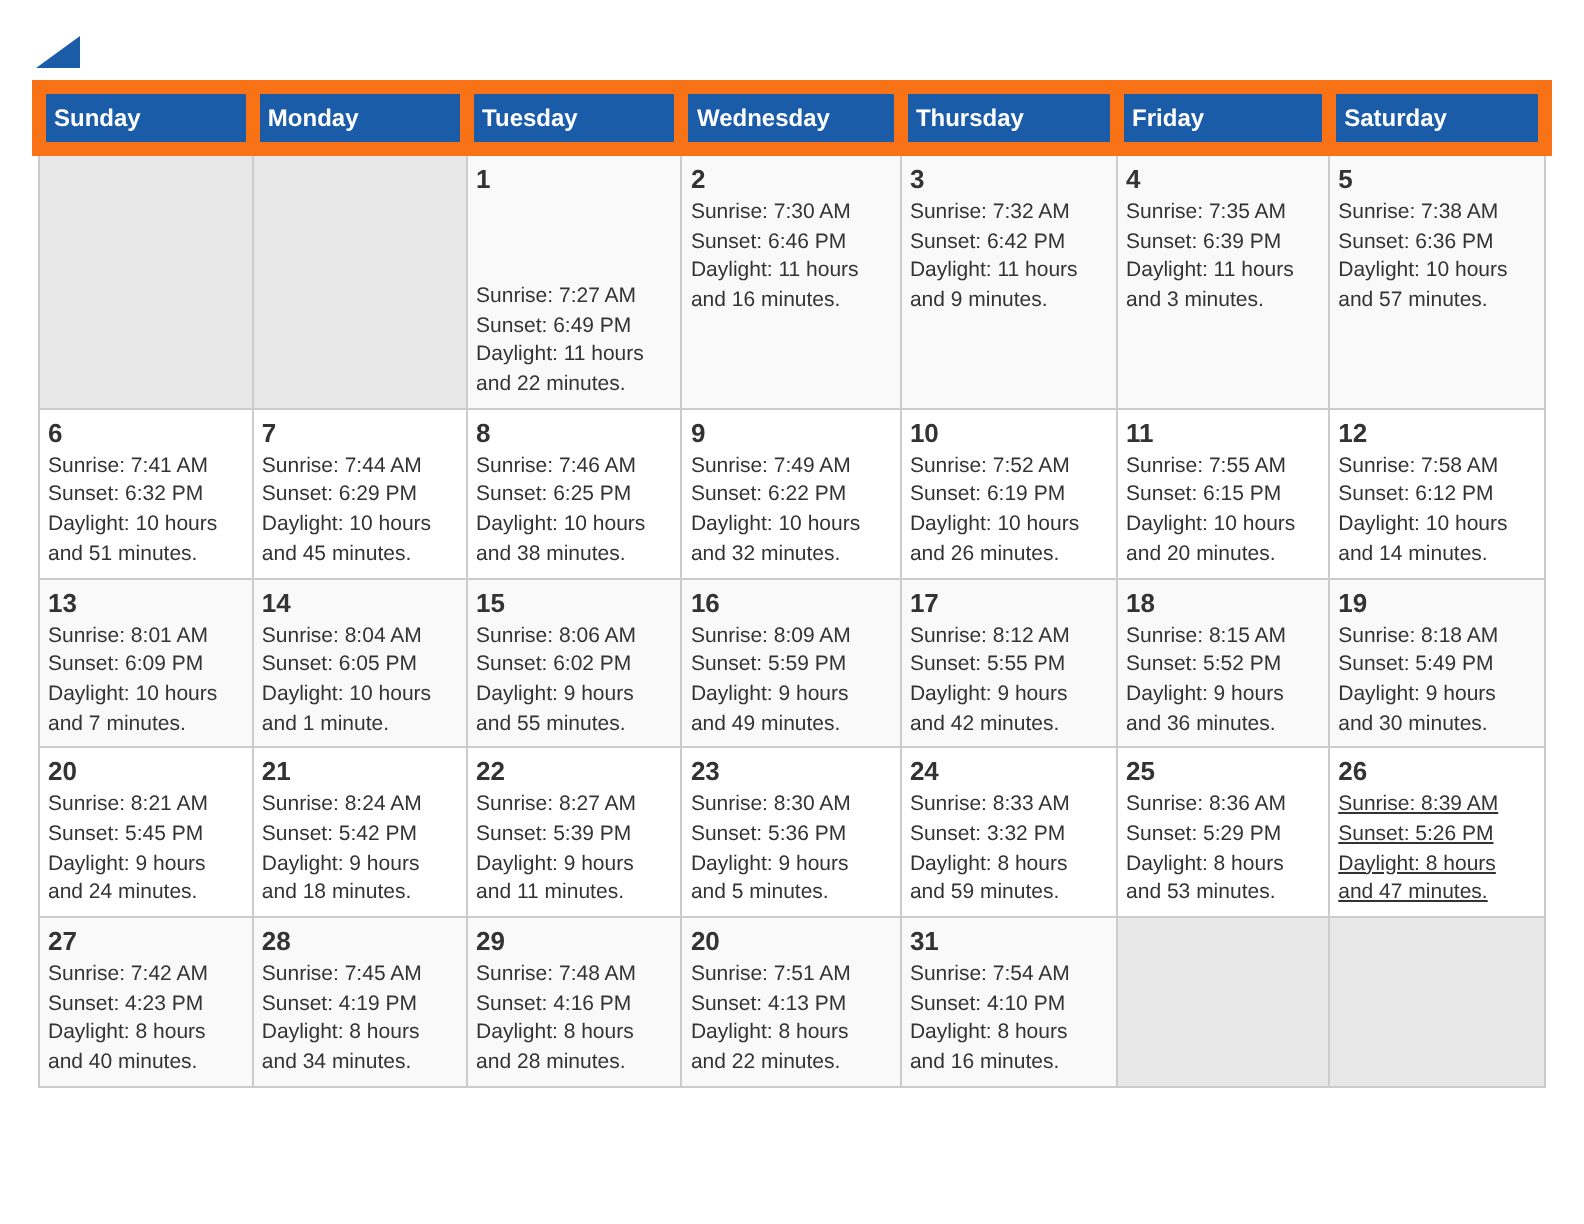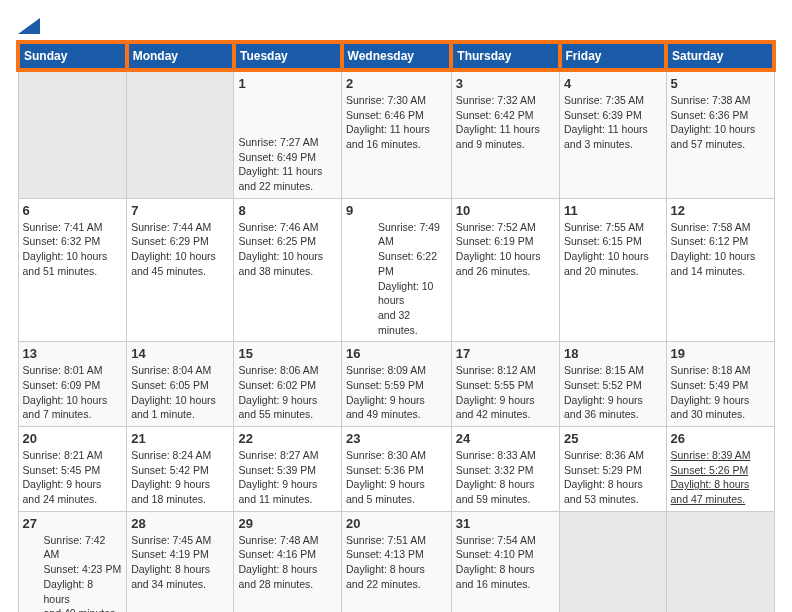--- a/index.html
+++ b/index.html
@@ -38,21 +38,21 @@
       border-collapse: collapse;
       font-size: 11px;
     }
     thead tr th {
       background: #1a5ca8;
       color: #fff;
       padding: 5px 4px;
       text-align: left;
       font-size: 12px;
       font-weight: bold;
-      border: 4px solid #f97316;
+      border: 7px solid #f97316;
     }
     tbody tr td {
       border: 1px solid #ccc;
       padding: 4px;
       vertical-align: top;
       width: 113px;
       height: 80px;
       background: #fff;
     }
     tbody tr:nth-child(odd) td {
@@ -162,21 +162,21 @@
         </td>
         <td>
           <span class="day-number">8</span>
           <div class="day-info" style="white-space: pre-line;">Sunrise: 7:46 AM
 Sunset: 6:25 PM
 Daylight: 10 hours
 and 38 minutes.</div>
         </td>
         <td>
           <span class="day-number">9</span>
-          <div class="day-info" style="white-space: pre-line; margin-left: 32px;">Sunrise: 7:49 AM
+          <div class="day-info" style="white-space: pre-line;">Sunrise: 7:49 AM
 Sunset: 6:22 PM
 Daylight: 10 hours
 and 32 minutes.</div>
         </td>
         <td>
           <span class="day-number">10</span>
           <div class="day-info" style="white-space: pre-line;">Sunrise: 7:52 AM
 Sunset: 6:19 PM
 Daylight: 10 hours
 and 26 minutes.</div>
@@ -294,21 +294,21 @@
           <span class="day-number">26</span>
           <div class="day-info" style="white-space: pre-line; text-decoration: underline;">Sunrise: 8:39 AM
 Sunset: 5:26 PM
 Daylight: 8 hours
 and 47 minutes.</div>
         </td>
       </tr>
       <tr>
         <td>
           <span class="day-number">27</span>
-          <div class="day-info" style="white-space: pre-line; margin-left: 21px;">Sunrise: 7:42 AM
+          <div class="day-info" style="white-space: pre-line;">Sunrise: 7:42 AM
 Sunset: 4:23 PM
 Daylight: 8 hours
 and 40 minutes.</div>
         </td>
         <td>
           <span class="day-number">28</span>
           <div class="day-info" style="white-space: pre-line;">Sunrise: 7:45 AM
 Sunset: 4:19 PM
 Daylight: 8 hours
 and 34 minutes.</div>

